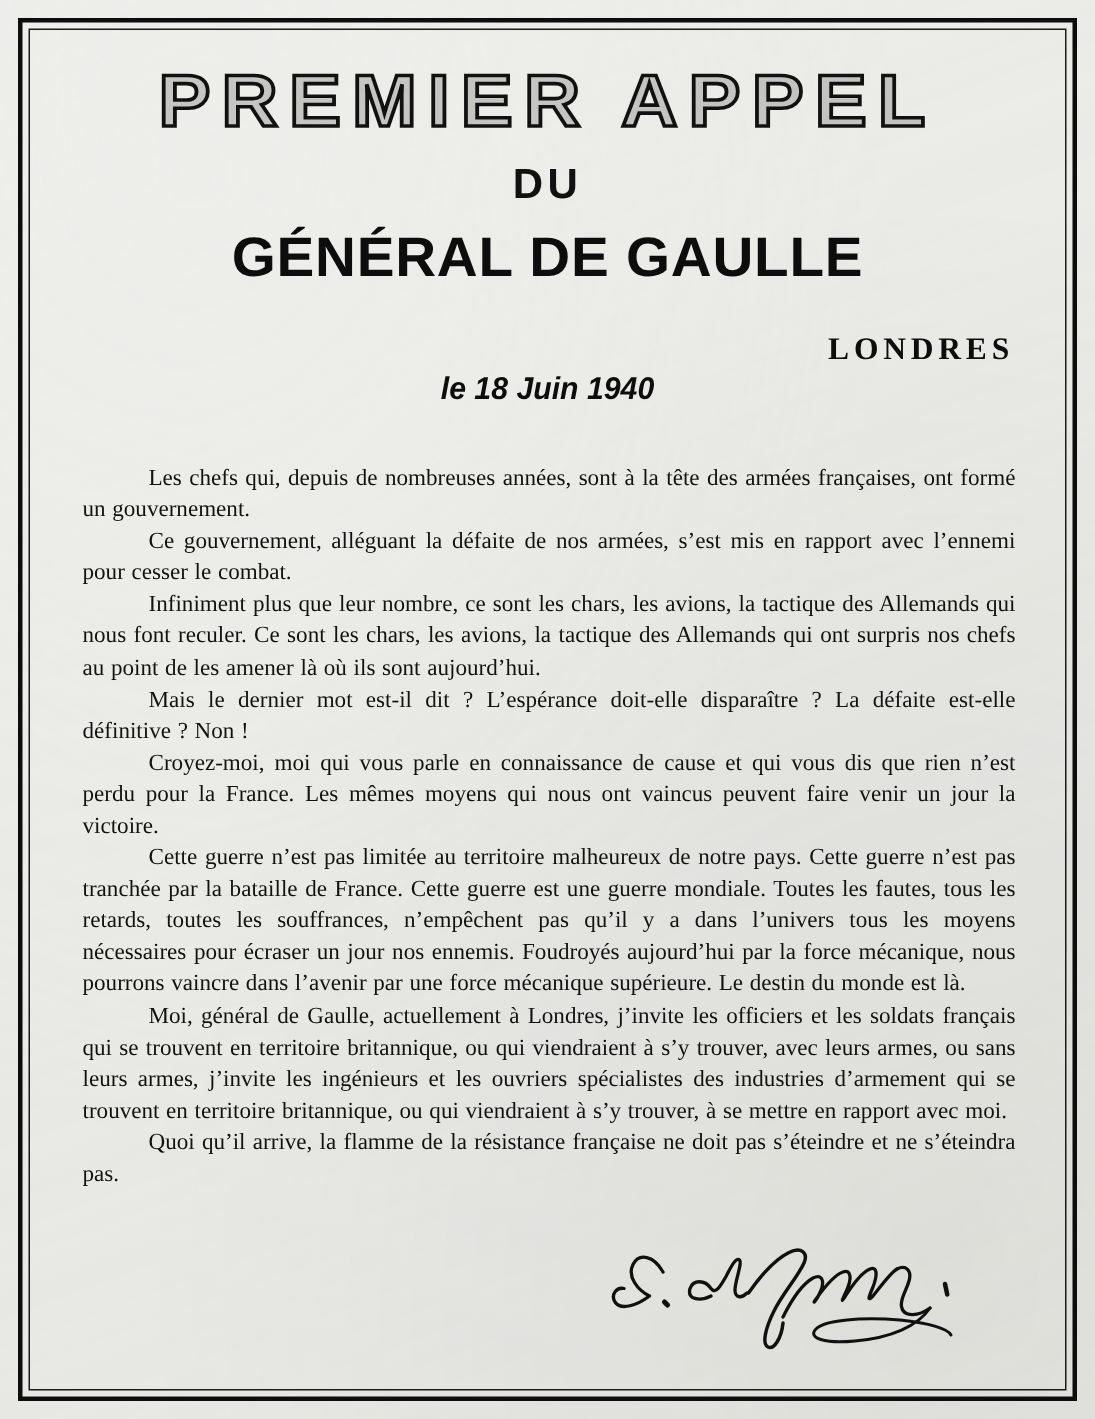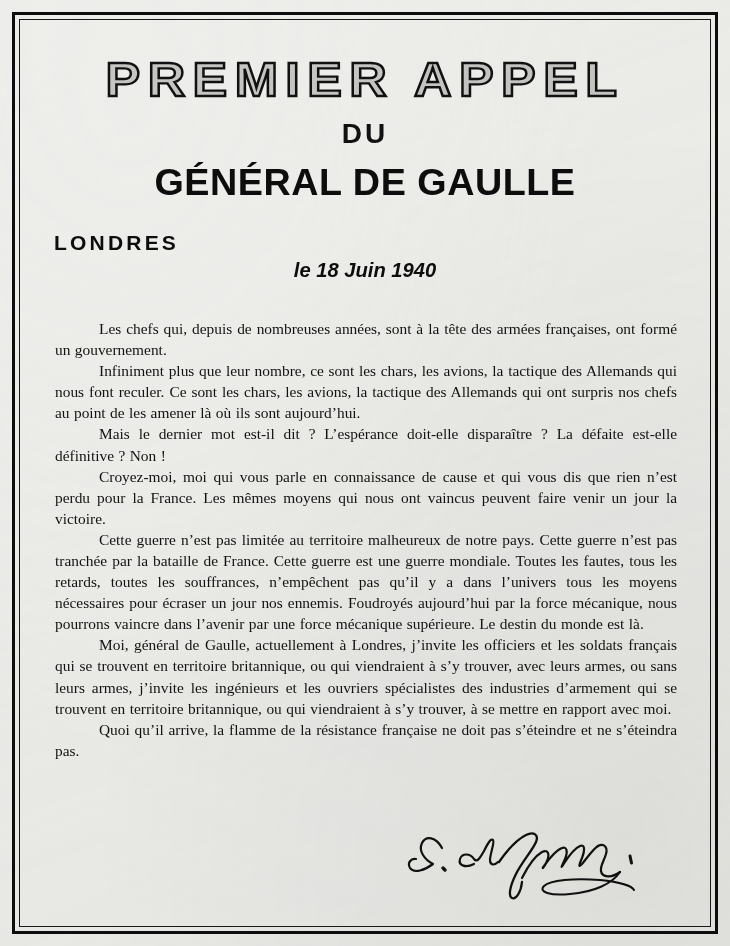--- a/index.html
+++ b/index.html
@@ -44,21 +44,21 @@
     width: 692px; height: 908px;
     border: 1px solid #1a1a1a;
     box-sizing: border-box;
   }
 
   .content {
     position: absolute;
     left: 0; top: 0;
     width: 730px; height: 946px;
     box-sizing: border-box;
-    padding: 11px 54px;
+    padding: 0 54px;
   }
 
   
   .title-main {
     margin: 0;
     padding-top: 44px;
     text-align: center;
     font-family: "Liberation Sans", "DejaVu Sans", sans-serif;
     font-weight: 700;
     font-size: 49px;
@@ -88,22 +88,22 @@
     font-family: "Liberation Sans", "DejaVu Sans", sans-serif;
     font-weight: 700;
     font-size: 37px;
     letter-spacing: 0.5px;
     color: #0d0d0d;
     transform: scaleX(1.02);
     white-space: nowrap;
   }
   .place {
     margin: 27px 0 0 0;
-    text-align: left;
-    font-family: Liberation Sans, sans-serif;
+    text-align: right;
+    font-family: Liberation Serif, serif;
     font-weight: 700;
     font-size: 21px;
     letter-spacing: 3.2px;
     color: #0d0d0d;
   }
   .date {
     margin: 3px 0 0 0;
     text-align: center;
     font-family: "Liberation Sans", "DejaVu Sans", sans-serif;
     font-weight: 700;
@@ -157,20 +157,21 @@
     <div class="title-du">DU</div>
 
     <h2 class="title-sub">GÉNÉRAL DE GAULLE</h2>
 
     <div class="place">LONDRES</div>
 
     <div class="date">le 18 Juin 1940</div>
 
     <div class="body-text">
       <p>Les chefs qui, depuis de nombreuses années, sont à la tête des armées françaises, ont formé un gouvernement.</p>
+      <p>Ce gouvernement, alléguant la défaite de nos armées, s’est mis en rapport avec l’ennemi pour cesser le combat.</p>
       <p>Infiniment plus que leur nombre, ce sont les chars, les avions, la tactique des Allemands qui nous font reculer. Ce sont les chars, les avions, la tactique des Allemands qui ont surpris nos chefs au point de les amener là où ils sont aujourd’hui.</p>
       <p>Mais le dernier mot est-il dit ? L’espérance doit-elle disparaître ? La défaite est-elle définitive ? Non !</p>
       <p>Croyez-moi, moi qui vous parle en connaissance de cause et qui vous dis que rien n’est perdu pour la France. Les mêmes moyens qui nous ont vaincus peuvent faire venir un jour la victoire.</p>
       <p>Cette guerre n’est pas limitée au territoire malheureux de notre pays. Cette guerre n’est pas tranchée par la bataille de France. Cette guerre est une guerre mondiale. Toutes les fautes, tous les retards, toutes les souffrances, n’empêchent pas qu’il y a dans l’univers tous les moyens nécessaires pour écraser un jour nos ennemis. Foudroyés aujourd’hui par la force mécanique, nous pourrons vaincre dans l’avenir par une force mécanique supérieure. Le destin du monde est là.</p>
       <p>Moi, général de Gaulle, actuellement à Londres, j’invite les officiers et les soldats français qui se trouvent en territoire britannique, ou qui viendraient à s’y trouver, avec leurs armes, ou sans leurs armes, j’invite les ingénieurs et les ouvriers spécialistes des industries d’armement qui se trouvent en territoire britannique, ou qui viendraient à s’y trouver, à se mettre en rapport avec moi.</p>
       <p>Quoi qu’il arrive, la flamme de la résistance française ne doit pas s’éteindre et ne s’éteindra pas.</p>
     </div>
 
   </div>
 

